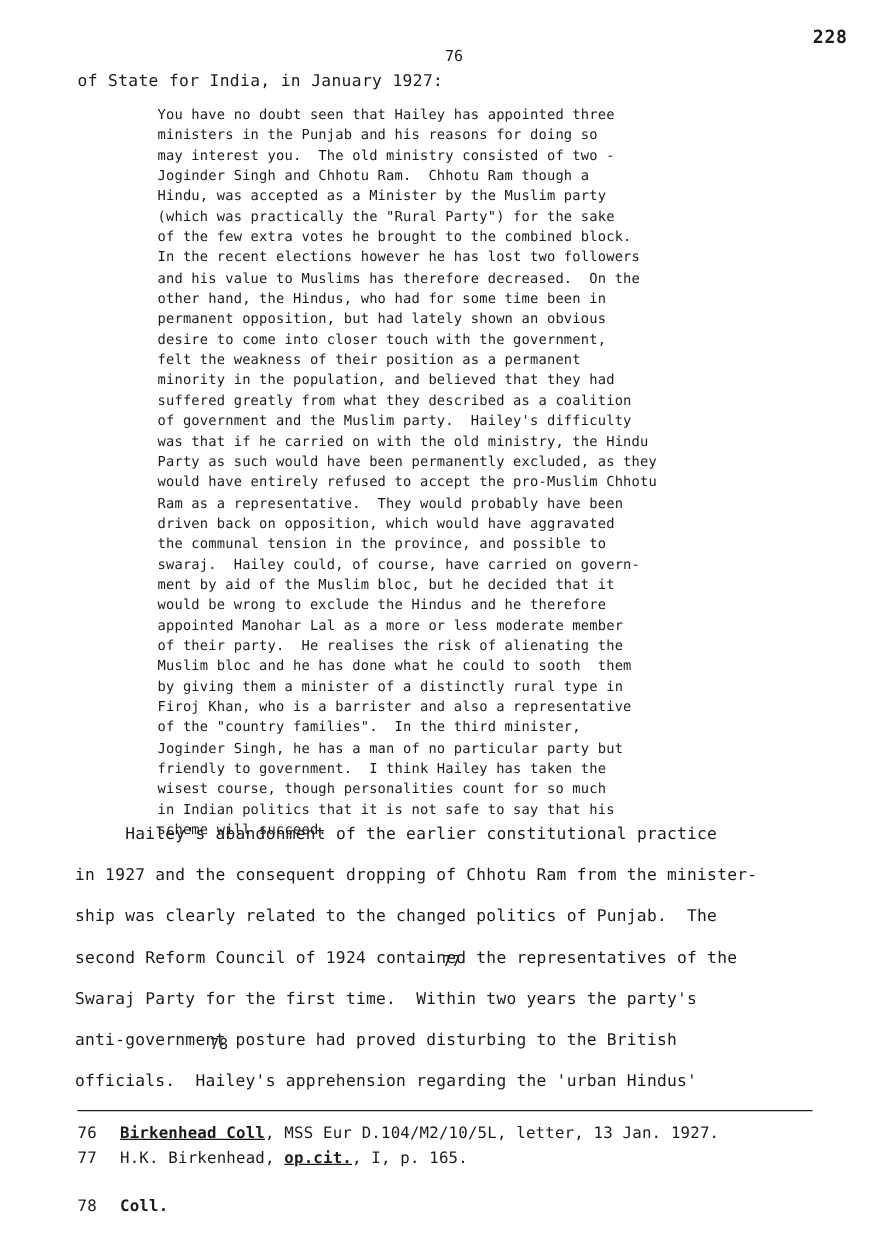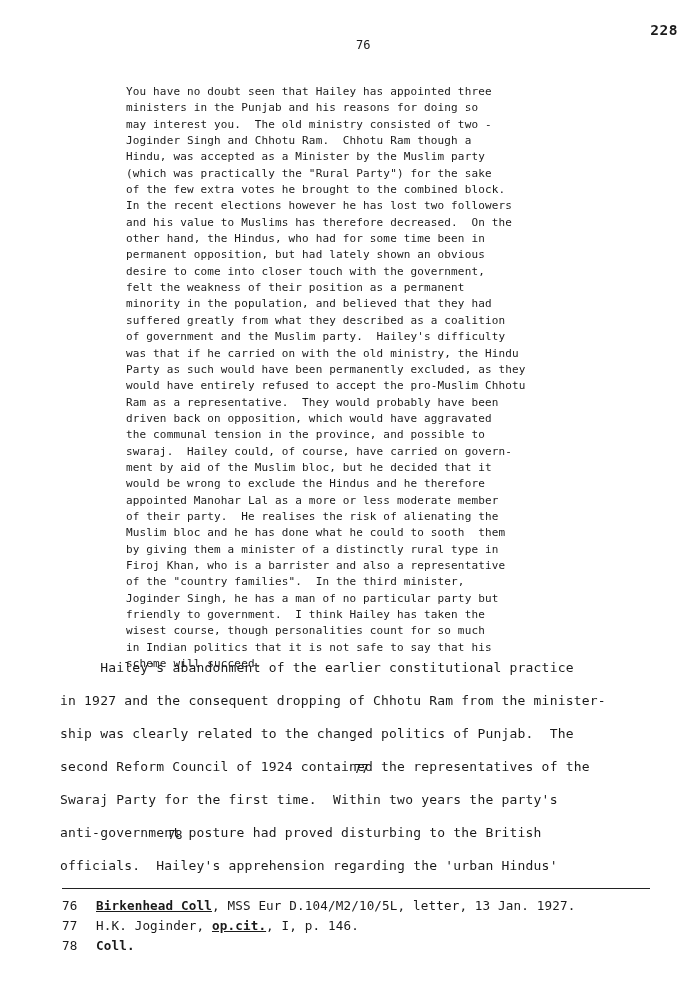--- a/index.html
+++ b/index.html
@@ -102,31 +102,33 @@
   }
   .fn-text {
     flex: 1 1 auto;
     white-space: pre-wrap;
   }
   .u {
     text-decoration: underline;
   }
   .b {
     font-weight: 700;
+    margin-top: 19px;
   }
 </style>
 </head>
 <body>
 
 <div class="page">
 
   <div class="page-number">228</div>
 
   <div class="marker-76">76</div>
 
+  <div class="intro-line">of State for India, in January 1927:</div>
 
   <div class="quote-block">You have no doubt seen that Hailey has appointed three
 ministers in the Punjab and his reasons for doing so
 may interest you.  The old ministry consisted of two -
 Joginder Singh and Chhotu Ram.  Chhotu Ram though a
 Hindu, was accepted as a Minister by the Muslim party
 (which was practically the "Rural Party") for the sake
 of the few extra votes he brought to the combined block.
 In the recent elections however he has lost two followers
 and his value to Muslims has therefore decreased.  On the
@@ -173,21 +175,21 @@
 
   <div class="footnotes">
 
     <div class="fn-row">
       <span class="fn-num">76</span>
       <span class="fn-text"><span class="u b">Birkenhead Coll</span><span>, MSS Eur D.104/M2/10/5L, letter, 13 Jan. 1927.</span></span>
     </div>
 
     <div class="fn-row">
       <span class="fn-num">77</span>
-      <span class="fn-text"><span>H.K. Joginder, </span><span class="u b">op.cit.</span><span>, I, p. 146.</span></span>
+      <span class="fn-text"><span>H.K. Birkenhead, </span><span class="u b">op.cit.</span><span>, I, p. 165.</span></span>
     </div>
 
     <div class="fn-row">
       <span class="fn-num">78</span>
       <span class="fn-text b">Coll.</span>
     </div>
 
   </div>
 
 </div>

